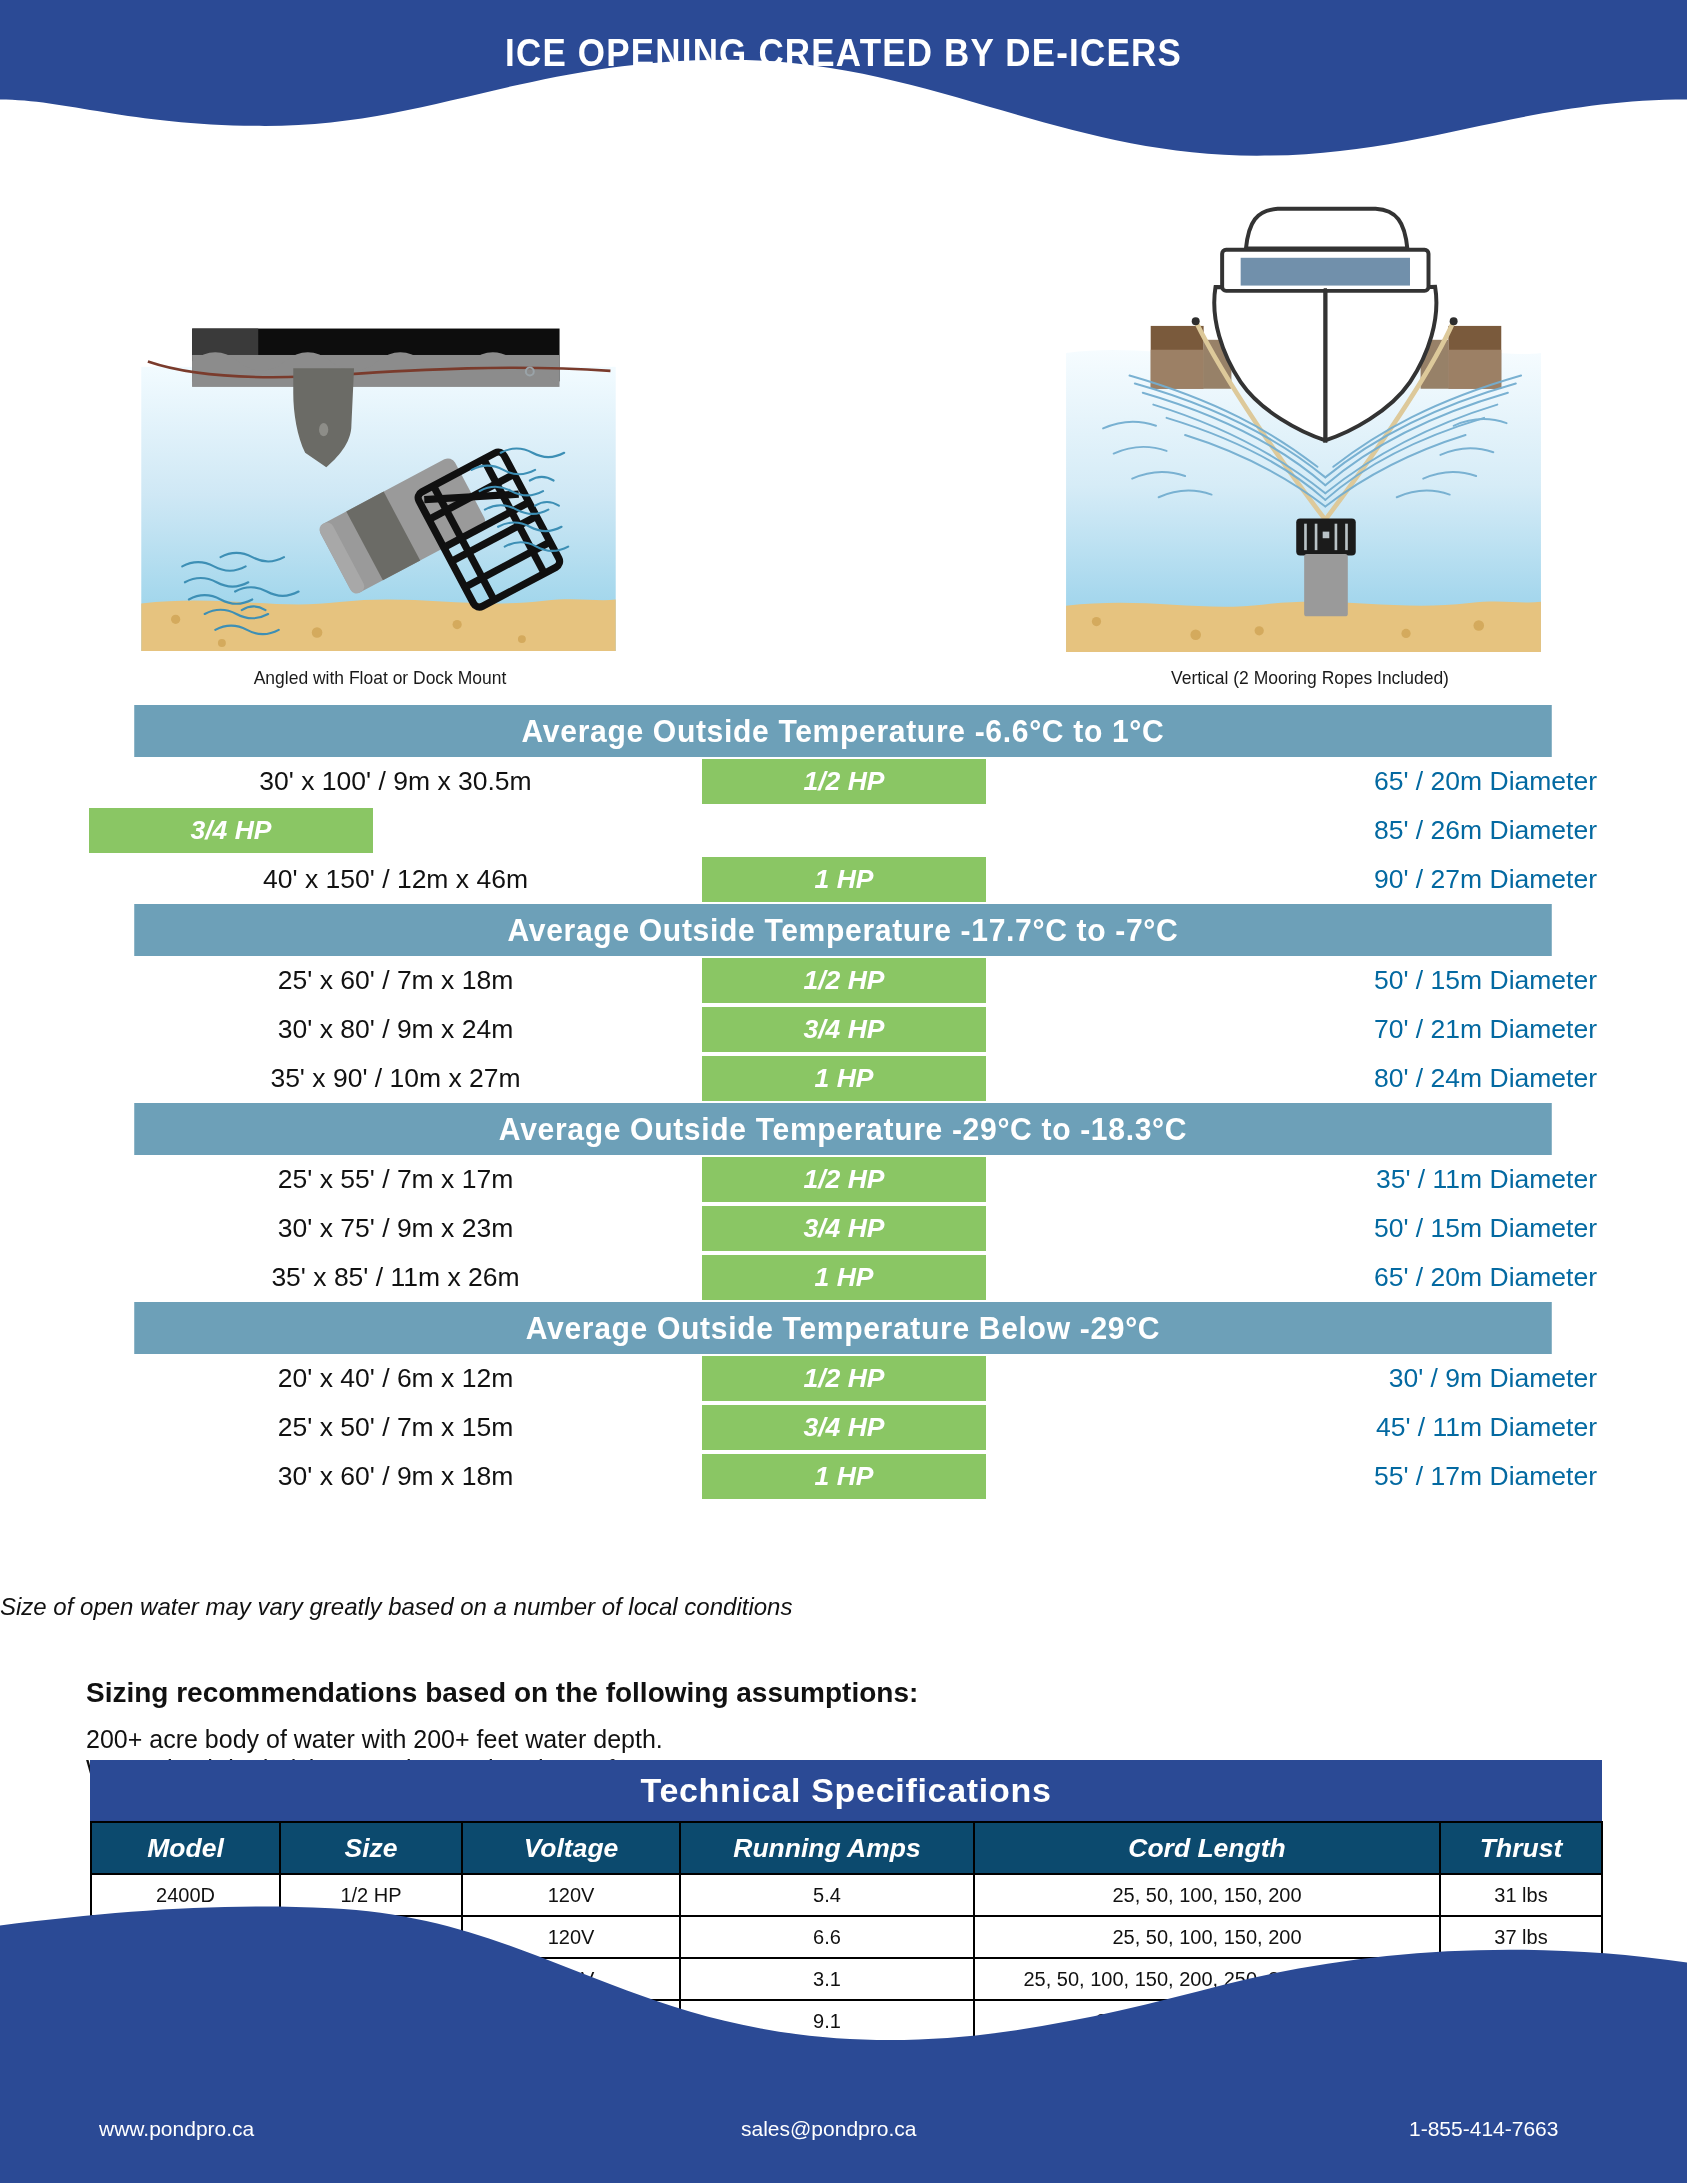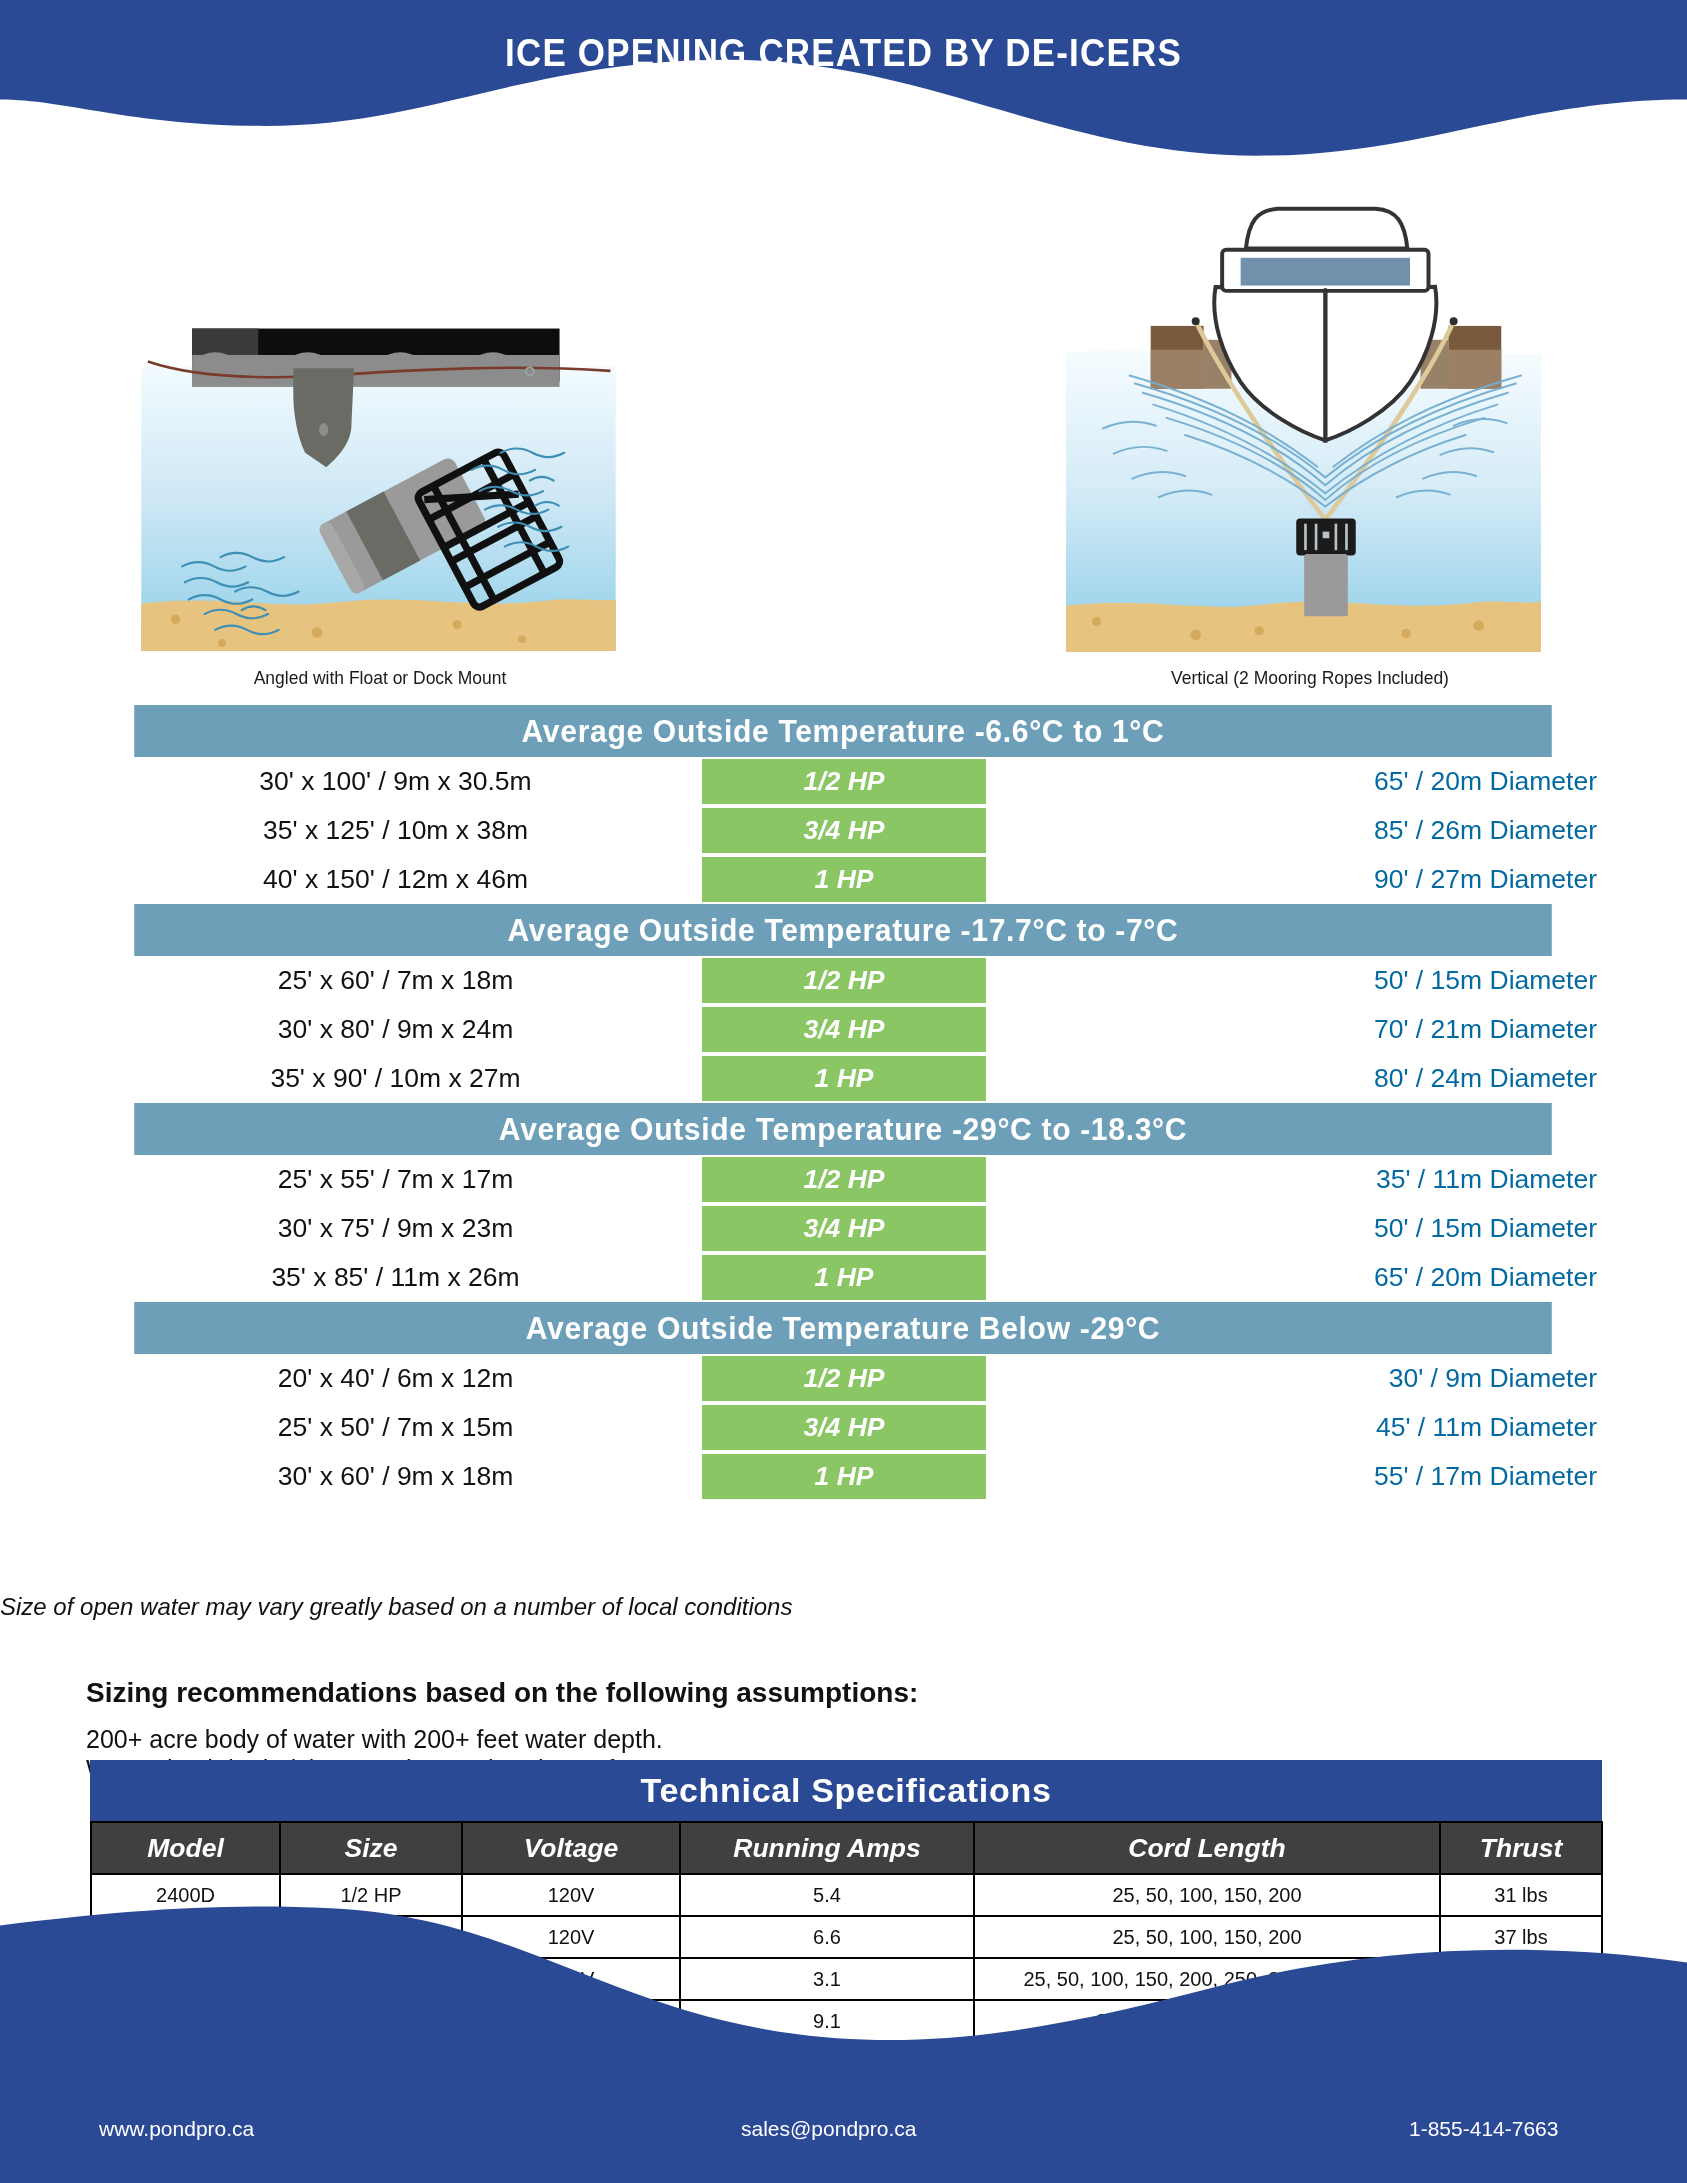--- a/index.html
+++ b/index.html
@@ -82,21 +82,21 @@
     height:61px; line-height:61px; font-size:34px; font-weight:bold;
     font-family:"Liberation Sans Narrow","Liberation Sans", sans-serif;
     letter-spacing:0.7px;
   }
   table.spec { width:100%; border-collapse:collapse; table-layout:fixed; }
   table.spec th, table.spec td {
     border:2px solid #000; text-align:center; color:#111;
     font-family:"Liberation Sans Narrow","Liberation Sans", sans-serif;
   }
   table.spec th {
-    background:#404040; color:#ffffff; height:52px;
+    background:#0c4a6e; color:#ffffff; height:52px;
     font-size:26.5px; font-weight:bold; font-style:italic;
   }
   table.spec td { height:42px; font-size:20px; }
   .col-model   { width:189px; }
   .col-size    { width:182px; }
   .col-voltage { width:218px; }
   .col-amps    { width:294px; }
   .col-cord    { width:466px; }
   .col-thrust  { width:162px; }
 
@@ -263,21 +263,20 @@
 
 <div id="temp-sections">
     <div class="temp-header">Average Outside Temperature -6.6°C to 1°C</div>
     <div class="temp-rows">
       <div class="temp-row">
         <div class="cell-left">30' x 100' / 9m x 30.5m</div>
         <div class="cell-hp">1/2 HP</div>
         <div class="cell-right">65' / 20m Diameter</div>
       </div>
       <div class="temp-row">
-        <div class="cell-left">35' x 125' / 10m x 38m</div>
         <div class="cell-hp">3/4 HP</div>
         <div class="cell-right">85' / 26m Diameter</div>
       </div>
       <div class="temp-row">
         <div class="cell-left">40' x 150' / 12m x 46m</div>
         <div class="cell-hp">1 HP</div>
         <div class="cell-right">90' / 27m Diameter</div>
       </div>
     </div>
     <div class="temp-header">Average Outside Temperature -17.7°C to -7°C</div>

